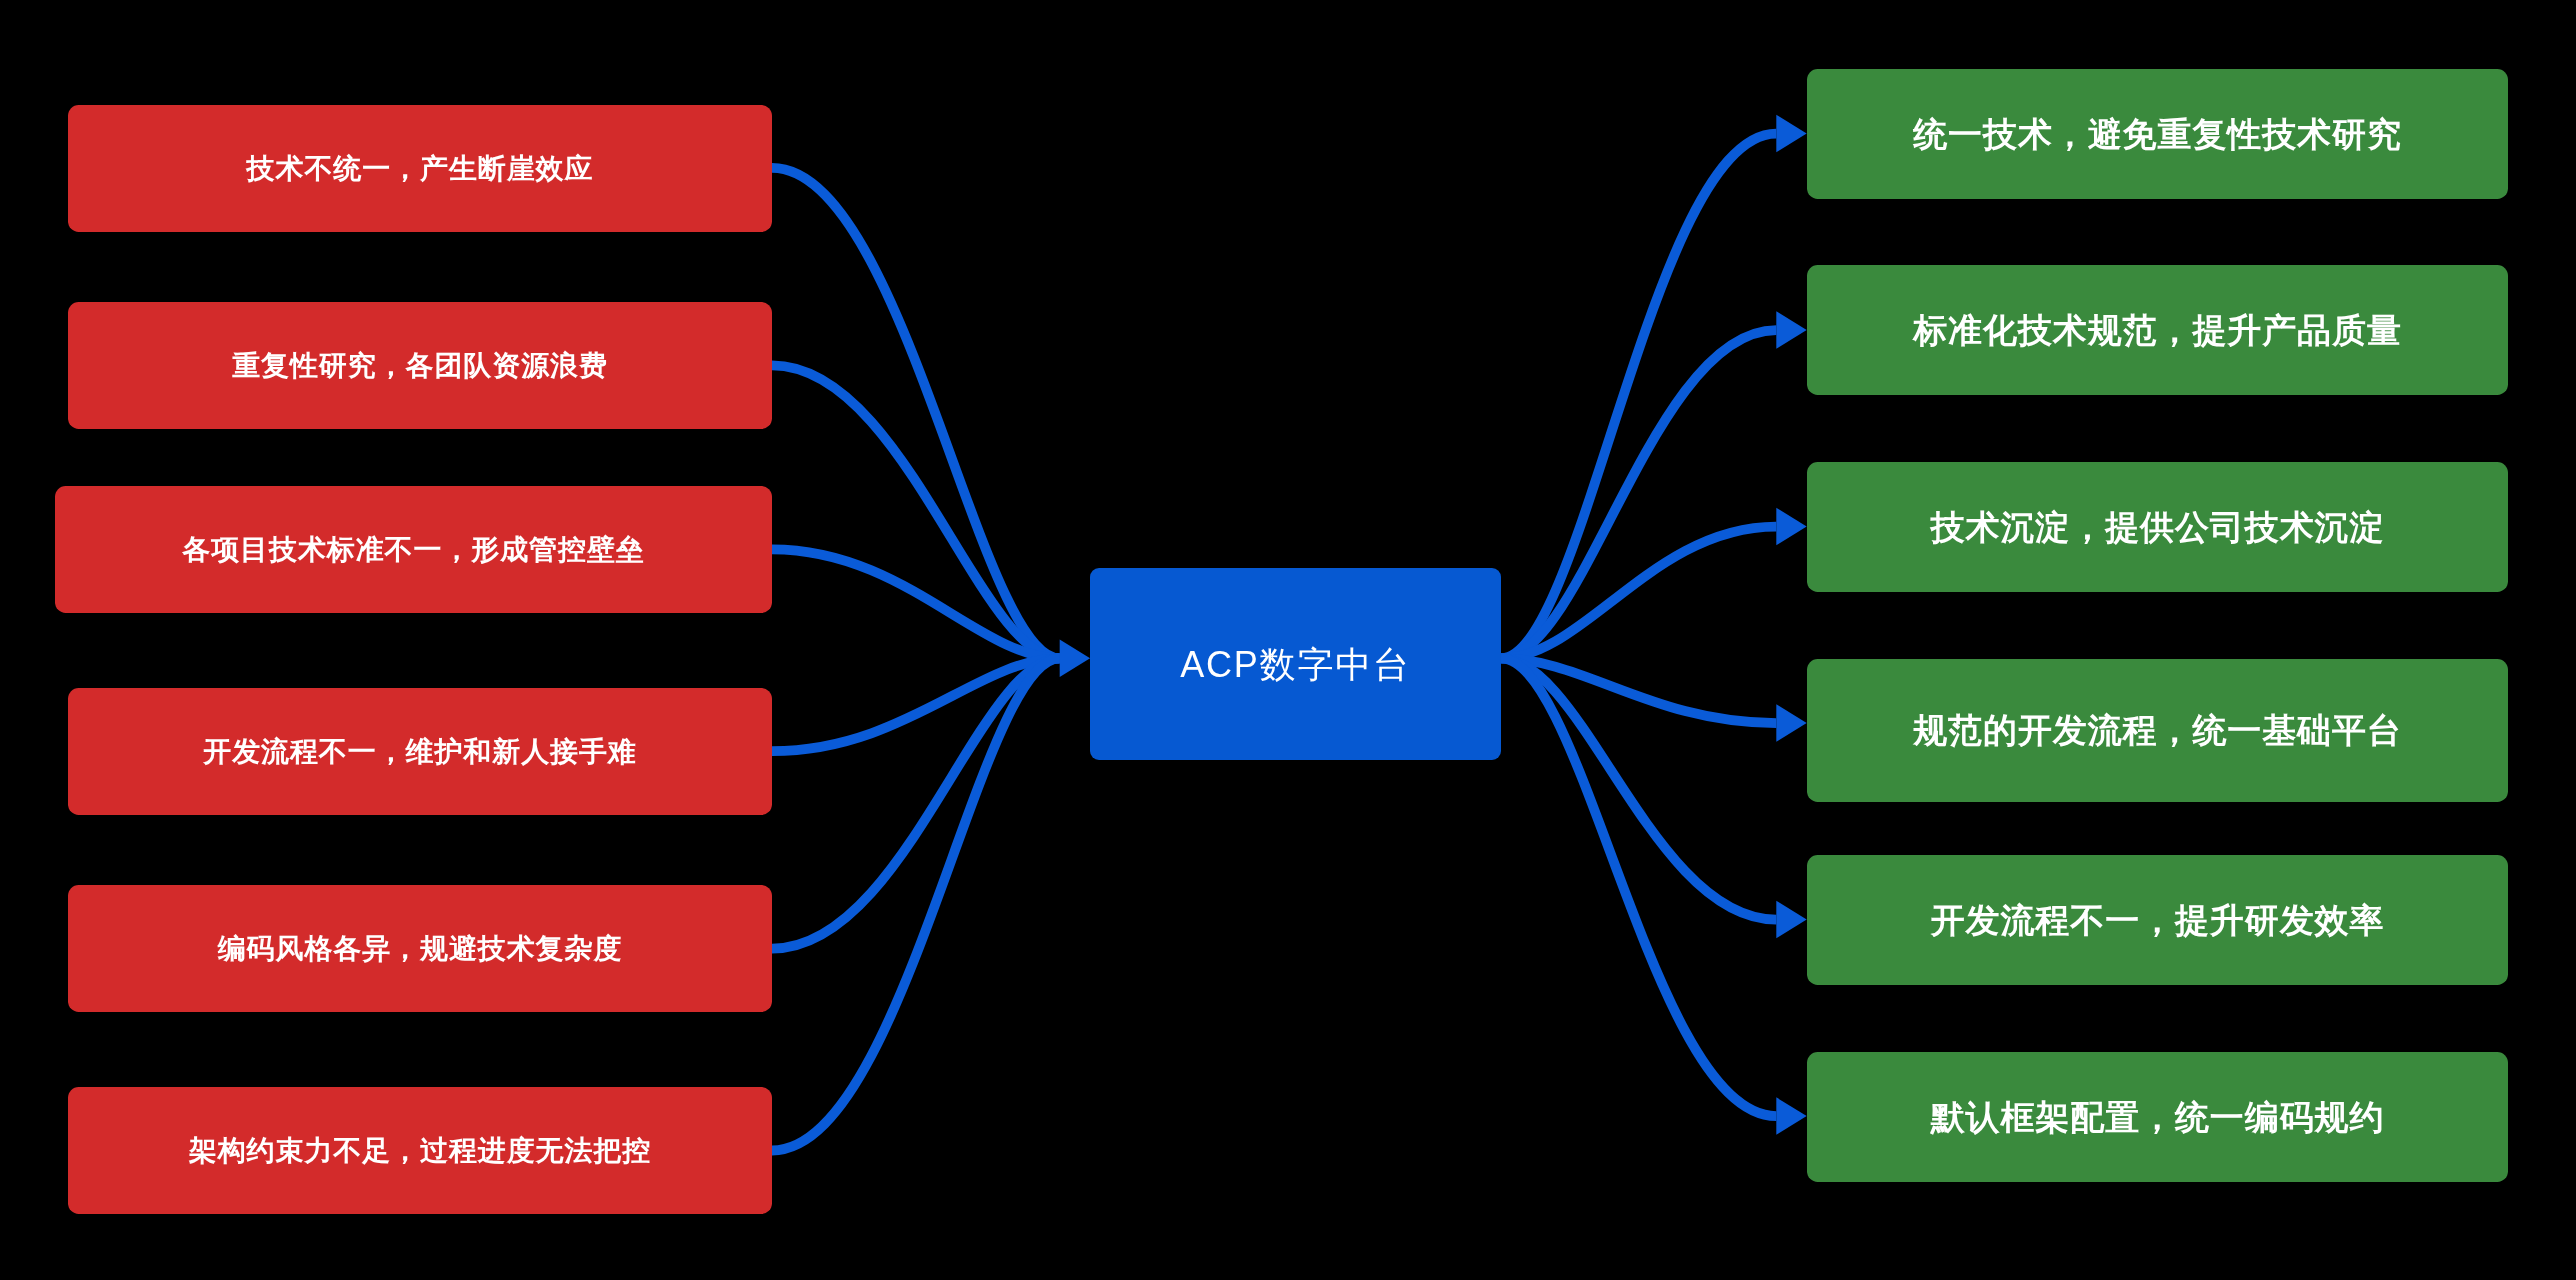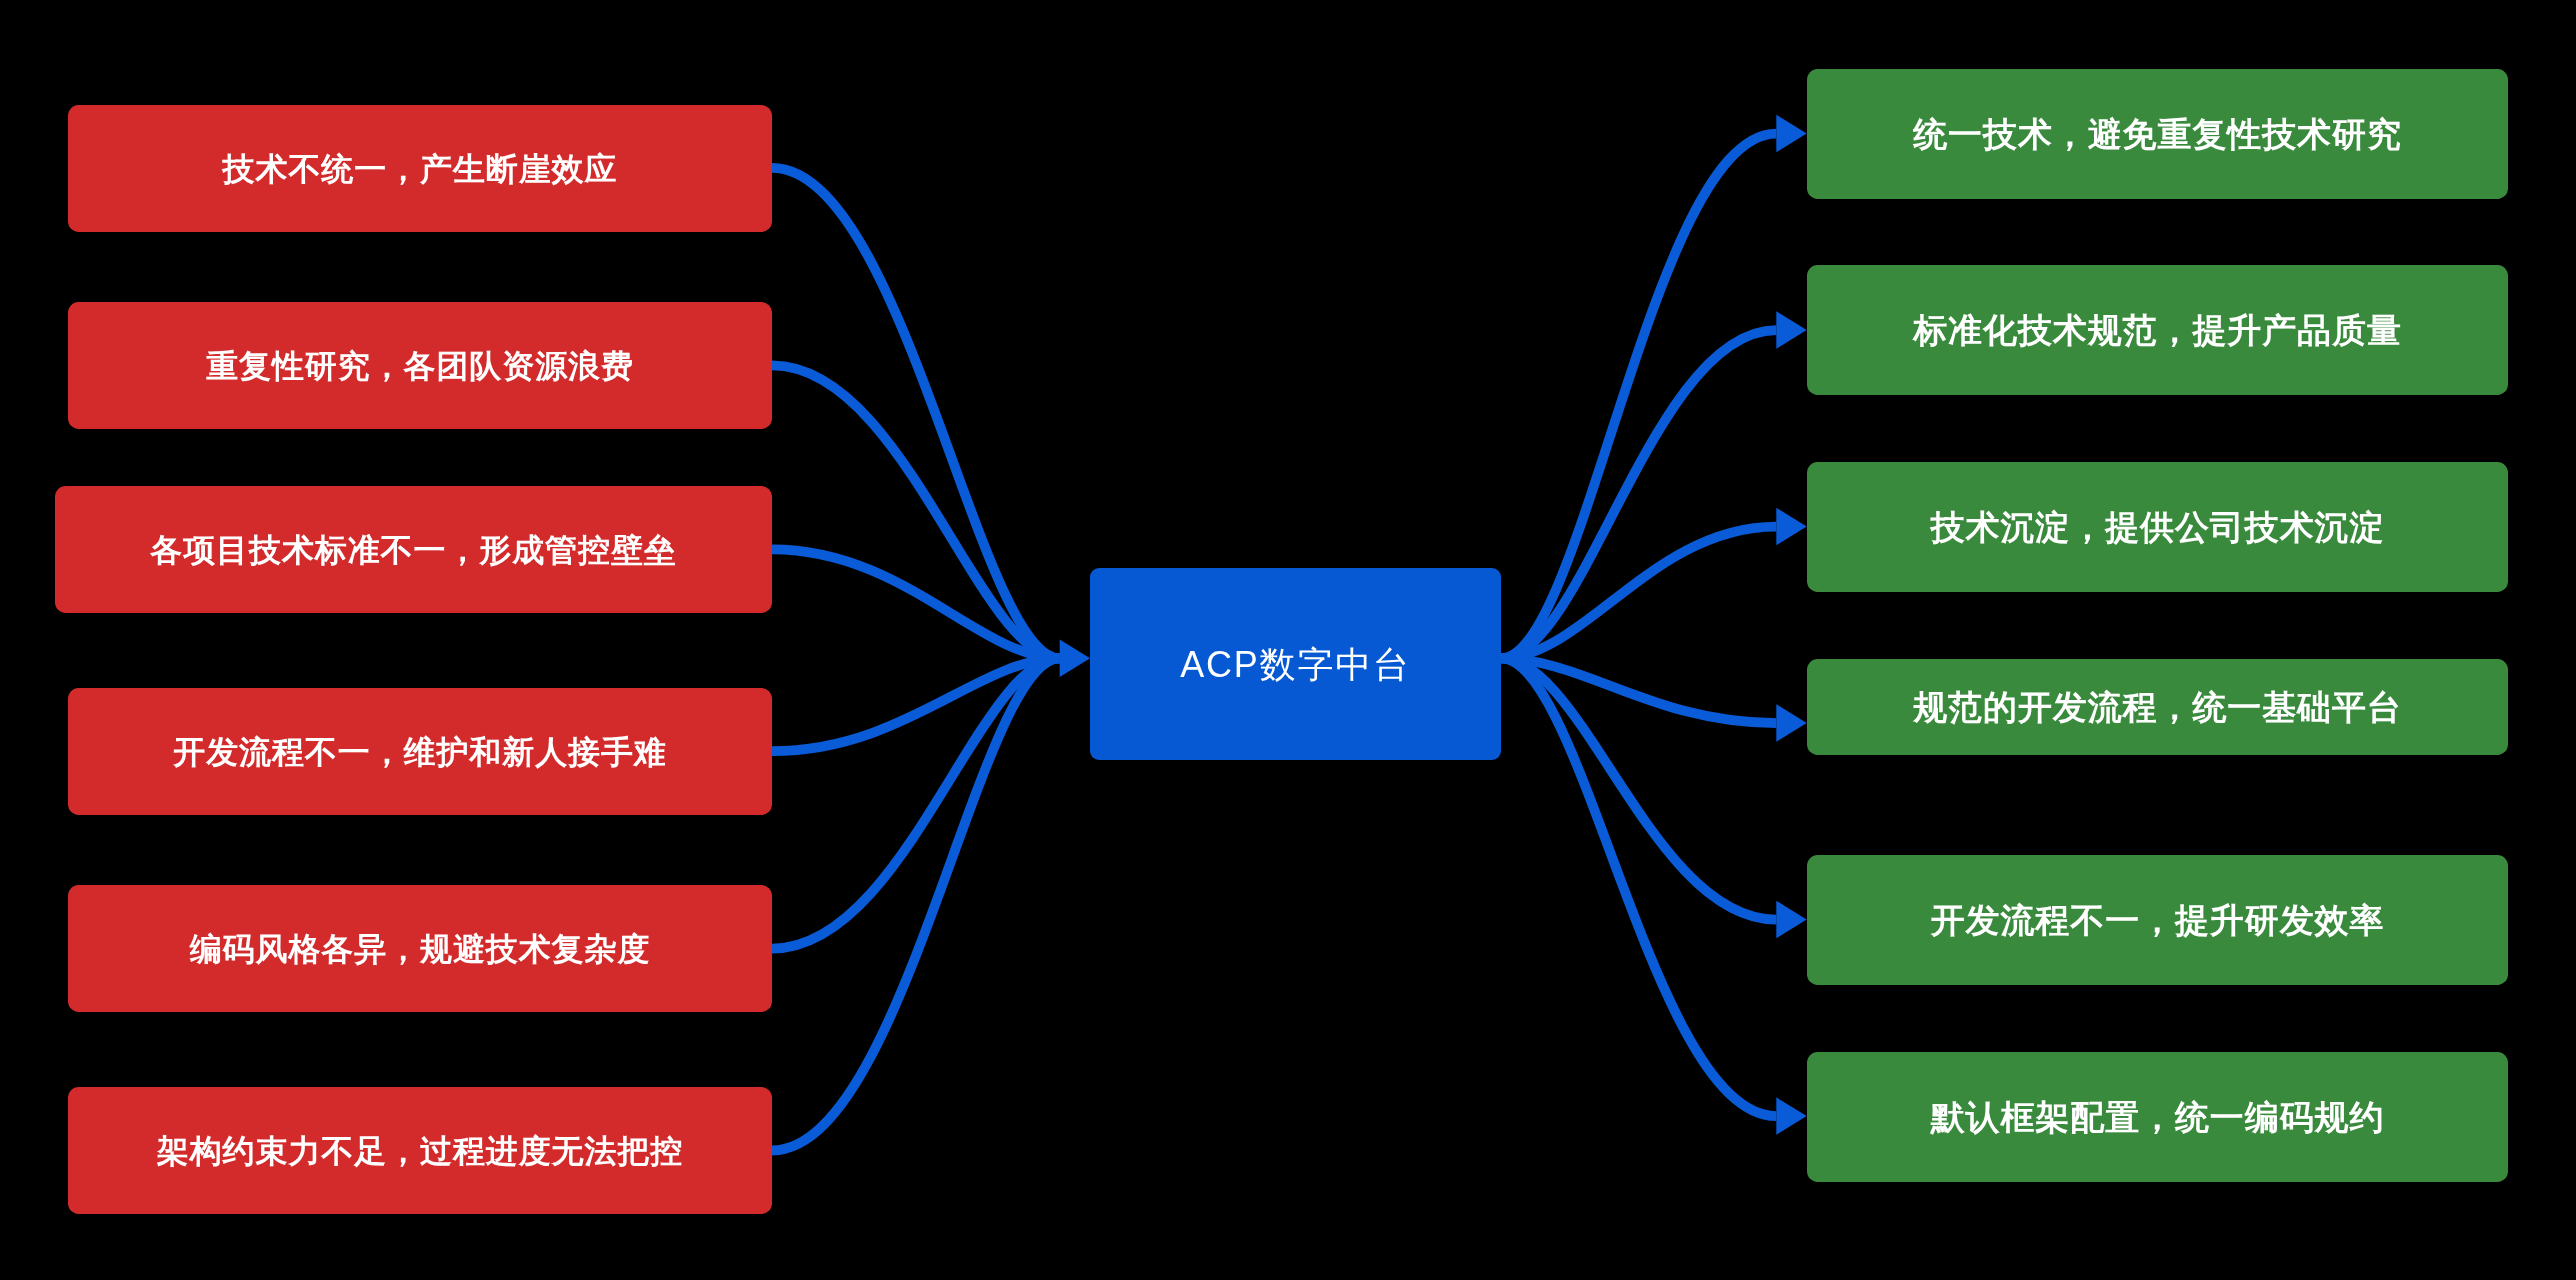--- a/index.html
+++ b/index.html
@@ -36,21 +36,21 @@
     border-radius: 10.7px;
     color: #ffffff;
     font-weight: 700;
     letter-spacing: 0.9px;
     line-height: 1.25;
     padding: 5.4px 12.5px;
     z-index: 2;
   }
   .node-problem {
     background: #D32B2B;
-    font-size: 32px;
+    font-size: 28px;
   }
   .node-benefit {
     background: #3A8A3D;
     font-size: 34px;
   }
   .node-center {
     background: #0659D2;
     font-size: 36px;
     font-weight: 400;
     letter-spacing: 1.8px;
@@ -109,21 +109,21 @@
 
   <div class="node node-benefit" style="left: 1807px; top: 69px; width: 701px; height: 130px; background: rgb(58, 138, 61);">
     <span>统一技术，避免重复性技术研究</span>
   </div>
   <div class="node node-benefit" style="left: 1807px; top: 265px; width: 701px; height: 130px; background: rgb(58, 138, 61);">
     <span>标准化技术规范，提升产品质量</span>
   </div>
   <div class="node node-benefit" style="left: 1807px; top: 462px; width: 701px; height: 130px; background: rgb(58, 138, 61);">
     <span>技术沉淀，提供公司技术沉淀</span>
   </div>
-  <div class="node node-benefit" style="left: 1807px; top: 659px; width: 701px; height: 96px; background: rgb(58, 138, 61);">
+  <div class="node node-benefit" style="left: 1807px; top: 659px; width: 701px; height: 143px; background: rgb(58, 138, 61);">
     <span>规范的开发流程，统一基础平台</span>
   </div>
   <div class="node node-benefit" style="left: 1807px; top: 855px; width: 701px; height: 130px; background: rgb(58, 138, 61);">
     <span>开发流程不一，提升研发效率</span>
   </div>
   <div class="node node-benefit" style="left: 1807px; top: 1052px; width: 701px; height: 130px; background: rgb(58, 138, 61);">
     <span>默认框架配置，统一编码规约</span>
   </div>
 
 </div>

